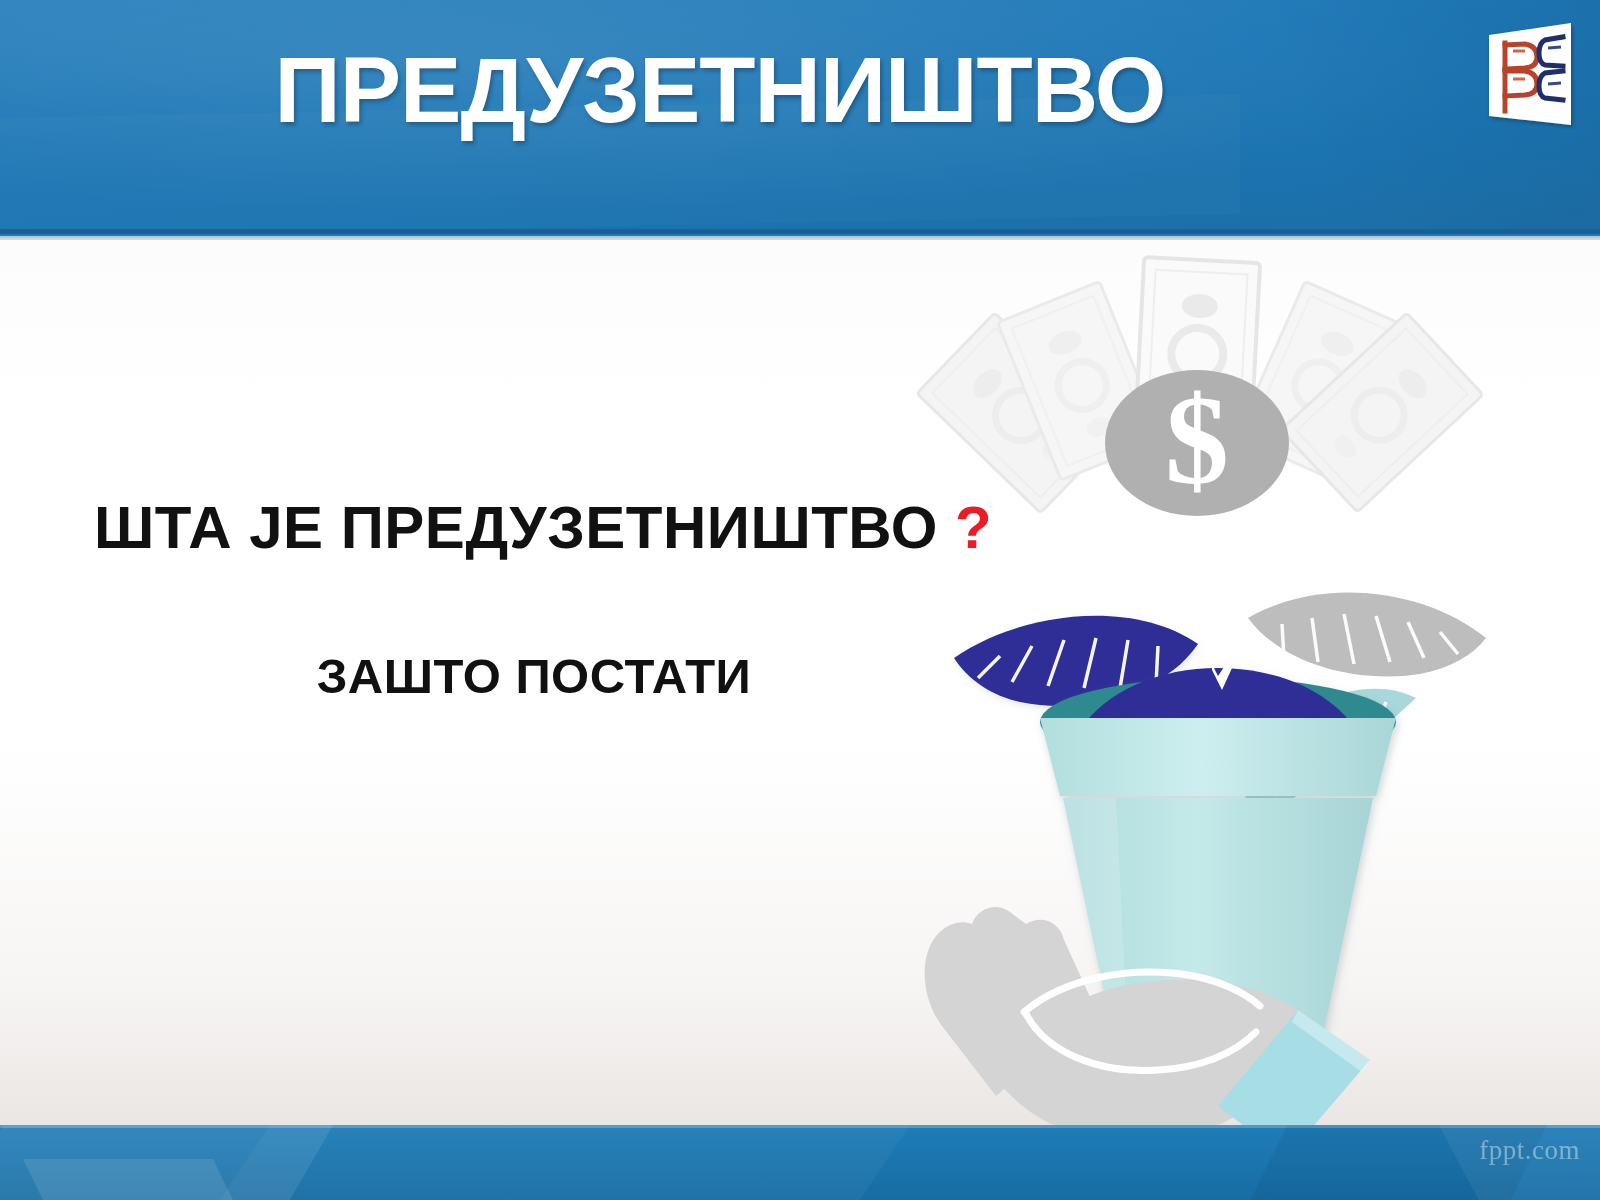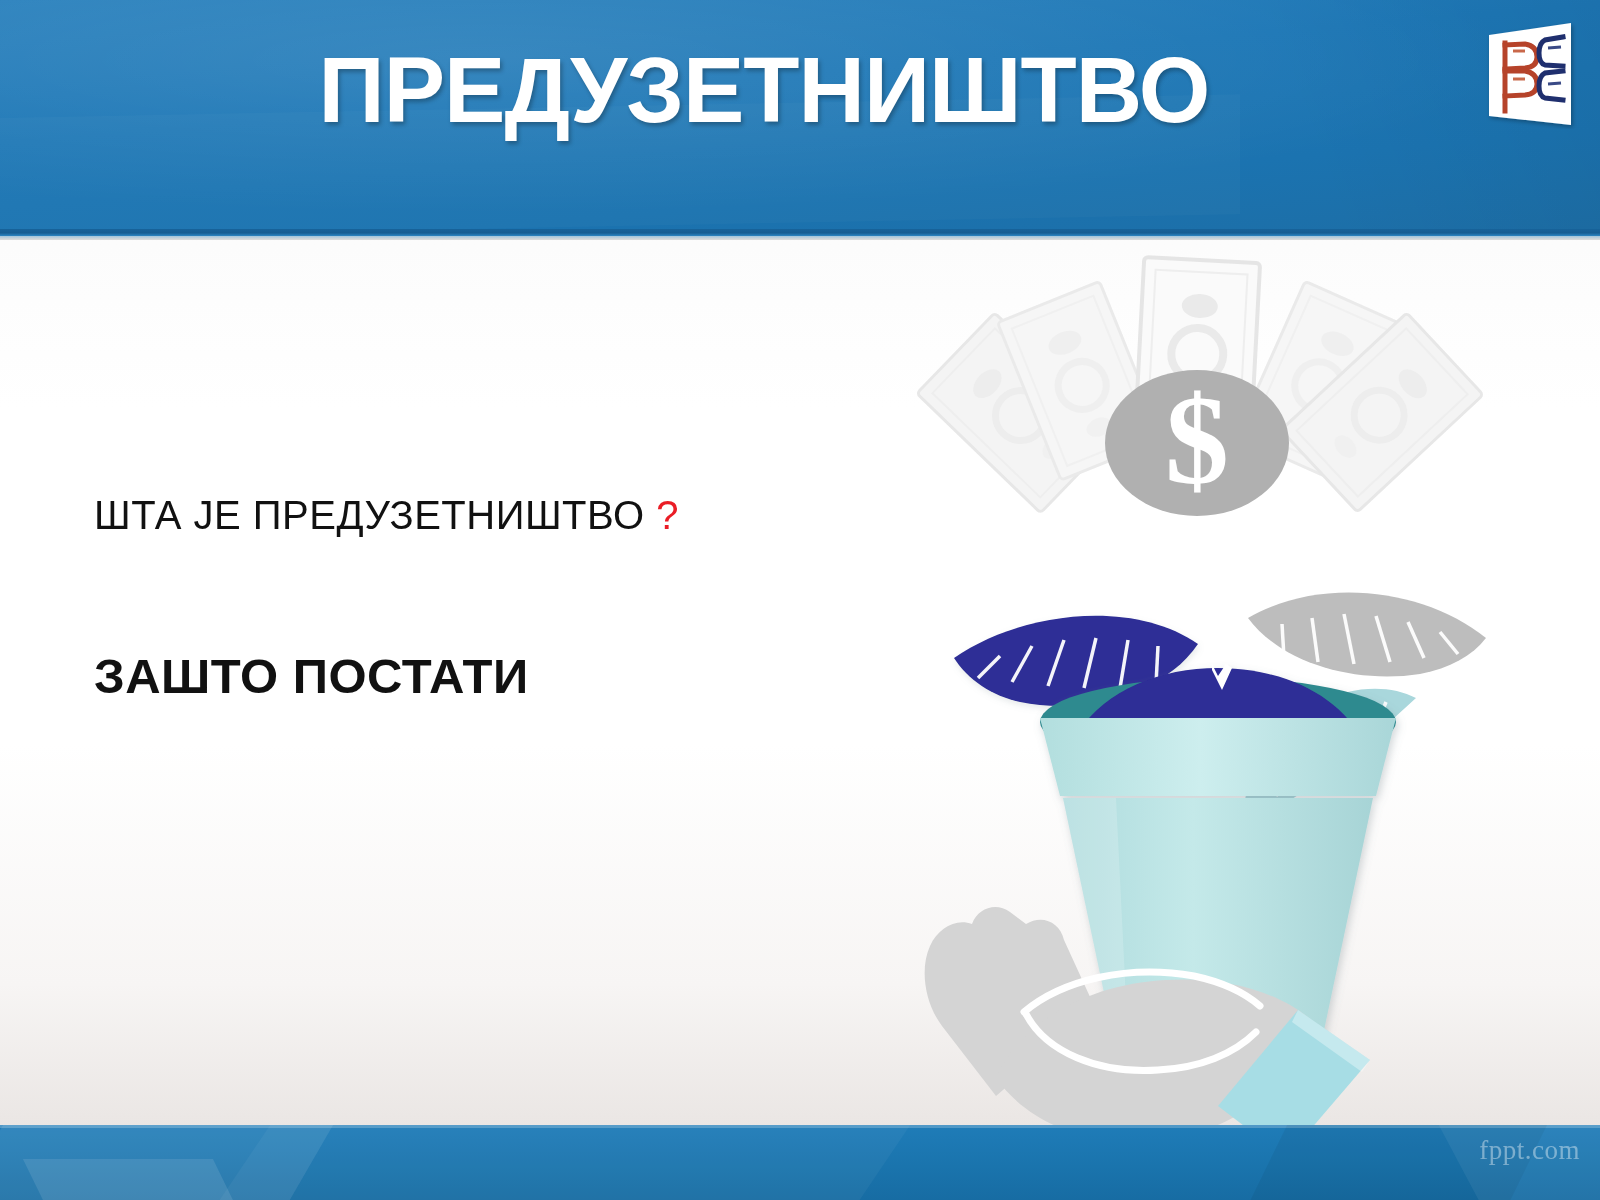--- a/index.html
+++ b/index.html
@@ -72,44 +72,44 @@
     left: 0; top: 44px;
     width: 1440px;
     text-align: center;
     color: #ffffff;
     font-size: 92px;
     font-weight: bold;
     letter-spacing: -1px;
     line-height: 1;
     white-space: nowrap;
     text-shadow: 2px 3px 4px rgba(0,0,0,.28);
-    padding-left: 44px;
   }
 
   
   .logo {
     position: absolute;
     left: 1481px; top: 21px;
     width: 96px; height: 108px;
   }
 
   
   .q-line-1 {
     position: absolute;
     left: 94px; top: 493px;
-    font-size: 40px;
-    font-weight: normal;
+    font-size: 60px;
+    font-weight: bold;
     color: #111111;
     letter-spacing: 0.5px;
     white-space: nowrap;
   }
   .q-block-2 {
     position: absolute;
     left: 94px; top: 644px;
     width: 880px;
+    text-align: center;
     font-size: 49px;
     font-weight: bold;
     color: #111111;
     letter-spacing: 0.5px;
     line-height: 1.33;
   }
   .qmark-red { color: #ea1d26; }
   .qmark-teal { color: #6fbfc6; }
 
   

